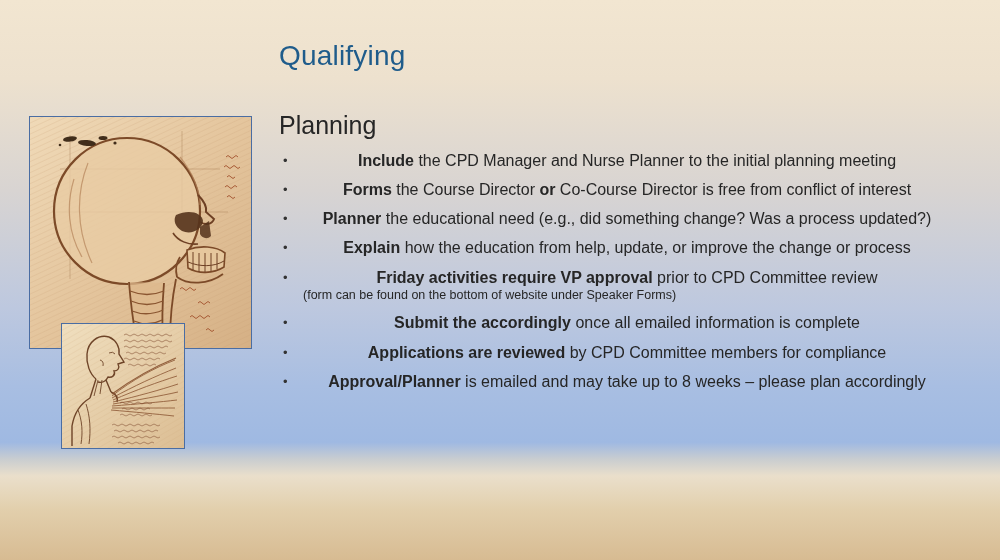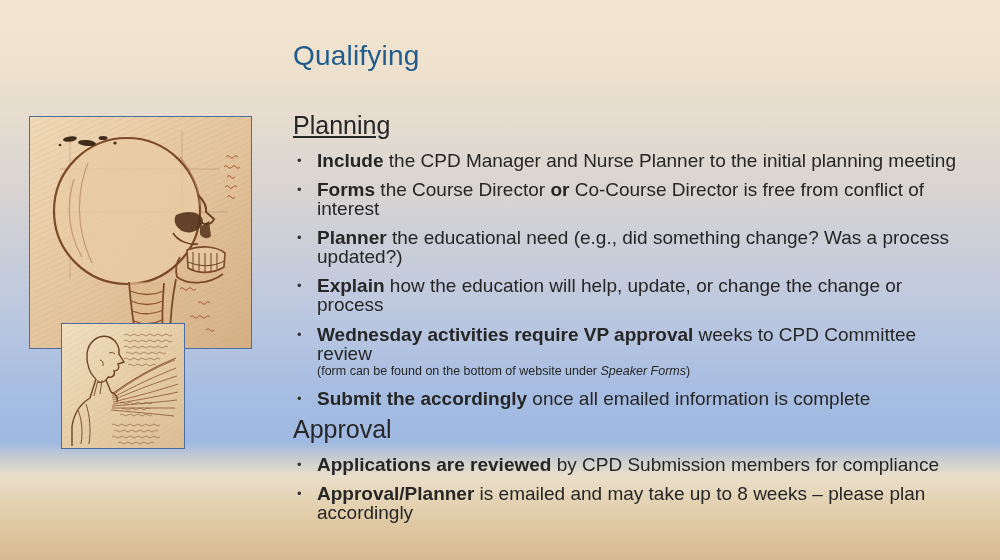--- a/index.html
+++ b/index.html
@@ -13,39 +13,39 @@
       #EDE1CE 14%,
       #D8D4D2 34%,
       #BDC8DF 55%,
       #A8BEE2 69%,
       #9FB9E2 79%,
       #C9CDD0 82%,
       #EADFCB 85%,
       #E2CFAC 91%,
       #D7BB92 100%);
   }
-  .content{position:absolute;left:293px;top:40px;width:672px;}
+  .content{position:absolute;left:279px;top:40px;width:672px;}
   .title{
     margin:0;font-size:28px;line-height:32px;font-weight:400;
     color:#1F5C8B;letter-spacing:0.2px;
   }
   .section-heading{
     font-size:25px;line-height:30px;font-weight:400;color:#262626;
   }
-  #sections .section-heading:first-child{margin-top:38px;text-decoration:underline;}
+  #sections .section-heading:first-child{margin-top:38px;}
   #sections .section-heading{margin-top:6px;}
   .bullets{margin-top:11px;}
   .bullet{display:flex;margin-bottom:10px;}
   .bullet:last-child{margin-bottom:0;}
   .dot{flex:0 0 24px;font-size:13px;line-height:19px;color:#333;padding-left:4px;box-sizing:border-box;}
   .bullet-body{flex:1;}
-  .bullet-line{font-size:19px;line-height:19px;color:#262626;}
+  .bullet-line{font-size:16px;line-height:19px;color:#262626;text-align:center;}
   .bullet-subline{font-size:12.5px;line-height:16px;color:#262626;}
   .b{font-weight:700;}
-  .i{font-style:italic;}
+  .i{}
   figure{margin:0;position:absolute;background:#E6C9A3;}
   .img-skull{
     left:29px;top:116px;width:221px;height:231px;
     border:1.5px solid #4A6DA3;z-index:1;
   }
   .img-anatomy{
     left:61px;top:323px;width:122px;height:124px;
     border:1.5px solid #4A6DA3;z-index:2;
   }
   figure svg{display:block;width:100%;height:100%;}
@@ -166,45 +166,44 @@
           </div>
           <div class="bullet">
             <span class="dot">•</span>
             <div class="bullet-body">
               <div class="bullet-line"><span class="b ">Planner</span><span> the educational need (e.g., did something change? Was a process updated?)</span></div>
             </div>
           </div>
           <div class="bullet">
             <span class="dot">•</span>
             <div class="bullet-body">
-              <div class="bullet-line"><span class="b ">Explain</span><span> how the education will help, update, or change the change or process</span></div>
+              <div class="bullet-line"><span class="b ">Explain</span><span> how the education from help, update, or improve the change or process</span></div>
             </div>
           </div>
         </div>
         <div class="bullets">
           <div class="bullet">
             <span class="dot">•</span>
             <div class="bullet-body">
-              <div class="bullet-line"><span class="b ">Wednesday activities require VP approval</span><span> weeks to CPD Committee review</span></div>
+              <div class="bullet-line"><span class="b ">Friday activities require VP approval</span><span> prior to CPD Committee review</span></div>
               <div class="bullet-subline"><span>(form can be found on the bottom of website under </span><span class="i">Speaker Forms</span><span>)</span></div>
             </div>
           </div>
           <div class="bullet">
             <span class="dot">•</span>
             <div class="bullet-body">
               <div class="bullet-line"><span class="b ">Submit the accordingly</span><span> once all emailed information is complete</span></div>
             </div>
           </div>
         </div>
-        <div class="section-heading">Approval</div>
         <div class="bullets">
           <div class="bullet">
             <span class="dot">•</span>
             <div class="bullet-body">
-              <div class="bullet-line"><span class="b ">Applications are reviewed</span><span> by CPD Submission members for compliance</span></div>
+              <div class="bullet-line"><span class="b ">Applications are reviewed</span><span> by CPD Committee members for compliance</span></div>
             </div>
           </div>
           <div class="bullet">
             <span class="dot">•</span>
             <div class="bullet-body">
               <div class="bullet-line"><span class="b ">Approval/Planner</span><span> is emailed and may take up to 8 weeks – please plan accordingly</span></div>
             </div>
           </div>
         </div>
       </div>

